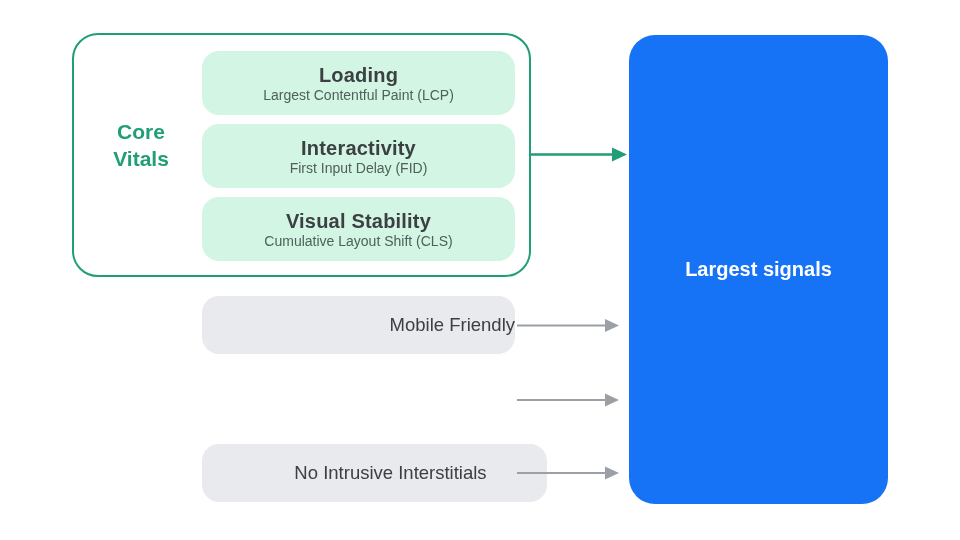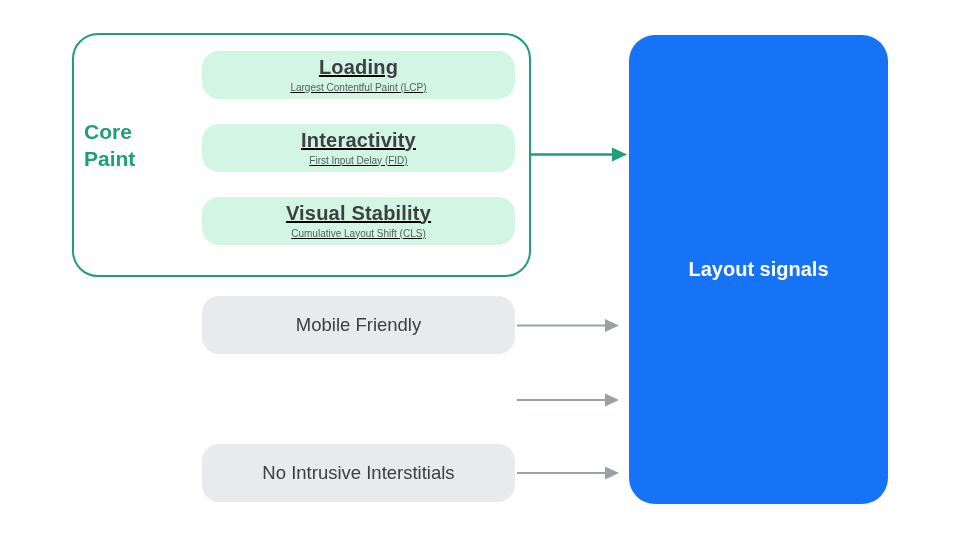--- a/index.html
+++ b/index.html
@@ -19,65 +19,66 @@
     width: 459px; height: 244px;
     box-sizing: border-box;
     border: 2px solid var(--green);
     border-radius: 26px;
     background: #ffffff;
   }
   .cwv-label {
     position: absolute;
     left: 84px; top: 118px;
     width: 114px;
+    text-align: center;
     color: var(--green);
     font-size: 21px;
     font-weight: bold;
     line-height: 27px;
   }
   .cwv-label span { display: block; }
 
   
   .pill {
     position: absolute;
     left: 202px;
     width: 313px;
     border-radius: 17px;
     display: flex;
     flex-direction: column;
     align-items: center;
     justify-content: center;
     text-align: center;
   }
-  .pill.mint { background: var(--mint); height: 48px; text-decoration: underline; }
+  .pill.mint { background: var(--mint); height: 64px; }
   .pill.gray { background: var(--gray_pill); height: 58px; }
   .pill-title {
     color: var(--text_dark);
     font-size: 20px;
     font-weight: bold;
     line-height: 24px;
     letter-spacing: 0.2px;
   }
   .pill-sub {
     color: var(--text_sub);
-    font-size: 10px;
+    font-size: 14px;
     line-height: 17px;
     margin-top: 0;
   }
   .gray .pill-label {
     color: var(--text_dark);
     font-size: 18.5px;
     line-height: 22px;
   }
   #vital-0 { top: 51px; }
   #vital-1 { top: 124px; }
   #vital-2 { top: 197px; }
-  #signal-0 { top: 296px; }
+  #signal-0 { top: 296px; align-items: flex-end; }
   #signal-1 { top: 371px; }
-  #signal-2 { top: 444px; }
+  #signal-2 { top: 444px; padding-left: 32px; }
 
   
   .dest-box {
     position: absolute;
     left: 629px; top: 35px;
     width: 259px; height: 469px;
     border-radius: 26px;
     background: var(--blue);
     display: flex;
     align-items: center;
@@ -106,21 +107,21 @@
 </style>
 </head>
 <body>
 
 <div class="canvas">
 
   <div class="cwv-box"></div>
 
   <div class="cwv-label">
     <span>Core</span>
-    <span>Paint</span>
+    <span>Vitals</span>
   </div>
 
   <div class="pill mint" id="vital-0">
     <div class="pill-title">Loading</div>
     <div class="pill-sub">Largest Contentful Paint (LCP)</div>
   </div>
   <div class="pill mint" id="vital-1">
     <div class="pill-title">Interactivity</div>
     <div class="pill-sub">First Input Delay (FID)</div>
   </div>
@@ -131,21 +132,21 @@
 
   <div class="pill gray" id="signal-0">
     <div class="pill-label">Mobile Friendly</div>
   </div>
   <div class="pill gray" id="signal-2">
     <div class="pill-label">No Intrusive Interstitials</div>
   </div>
 
   <div class="dest-box">
     <div class="dest-label">
-      <span>Layout signals</span>
+      <span>Largest signals</span>
     </div>
   </div>
 
   <svg class="arrows" viewBox="0 0 960 540">
     <g>
       <line class="arrow-line-green" x1="531" y1="154.5" x2="613" y2="154.5"></line>
       <polygon class="arrow-head-green" points="612,147.5 627,154.5 612,161.5"></polygon>
     </g>
     <g>
       <line class="arrow-line-gray" x1="517" y1="325.5" x2="606" y2="325.5"></line>

